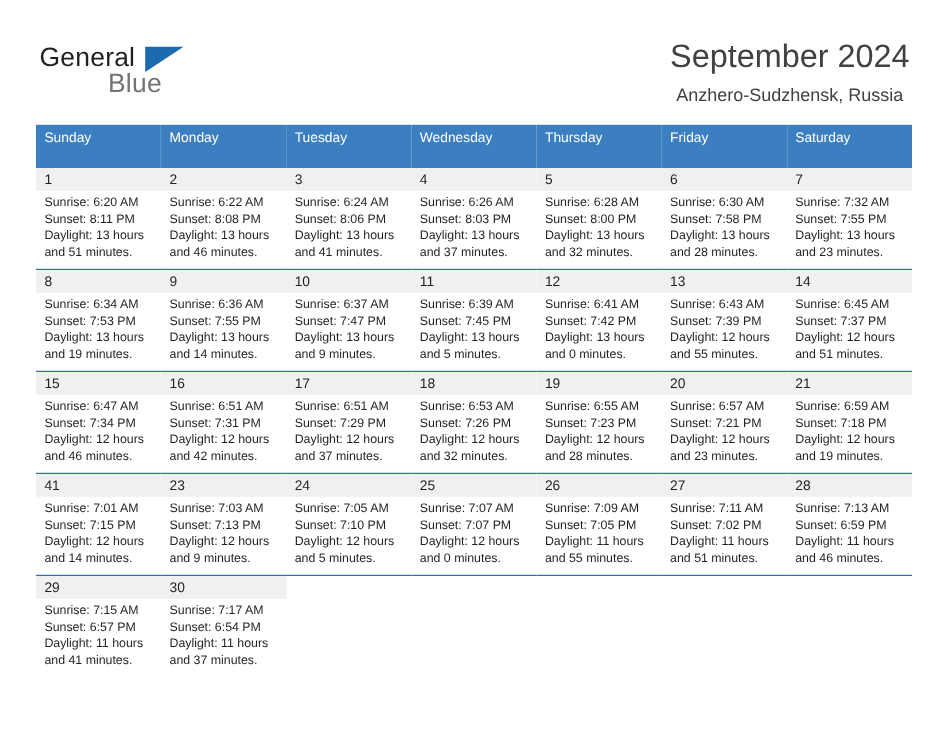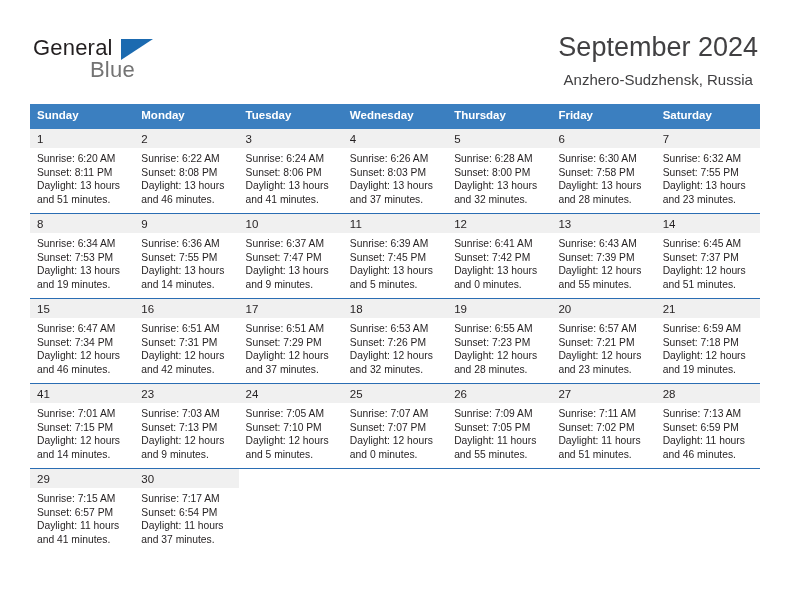--- a/index.html
+++ b/index.html
@@ -90,23 +90,23 @@
     left: 30px;
     top: 104px;
     width: 730px;
     border-collapse: collapse;
     table-layout: fixed;
   }
   .cal th {
     background: #3b7fc0;
     color: #ffffff;
     font-size: 11.5px;
-    font-weight: bold;
+    font-weight: normal;
     text-align: left;
-    padding: 5px 0 8px 7px;
+    padding: 5px 0 19px 7px;
     height: 11px;
     border: none;
   }
   .cal td {
     vertical-align: top;
     padding: 0;
     border: none;
     width: 104.28px;
   }
   .week-row > td {
@@ -240,21 +240,21 @@
             <div>Sunset: 7:58 PM</div>
             <div>Daylight: 13 hours</div>
             <div>and 28 minutes.</div>
           </div>
             </div>
           </td>
         <td>
             <div class="cell">
           <div class="daynum">7</div>
           <div class="info">
-            <div>Sunrise: 6:32 AM</div>
+            <div>Sunrise: 7:32 AM</div>
             <div>Sunset: 7:55 PM</div>
             <div>Daylight: 13 hours</div>
             <div>and 23 minutes.</div>
           </div>
             </div>
           </td>
       </tr>
 
       <tr class="week-row">
         <td>

